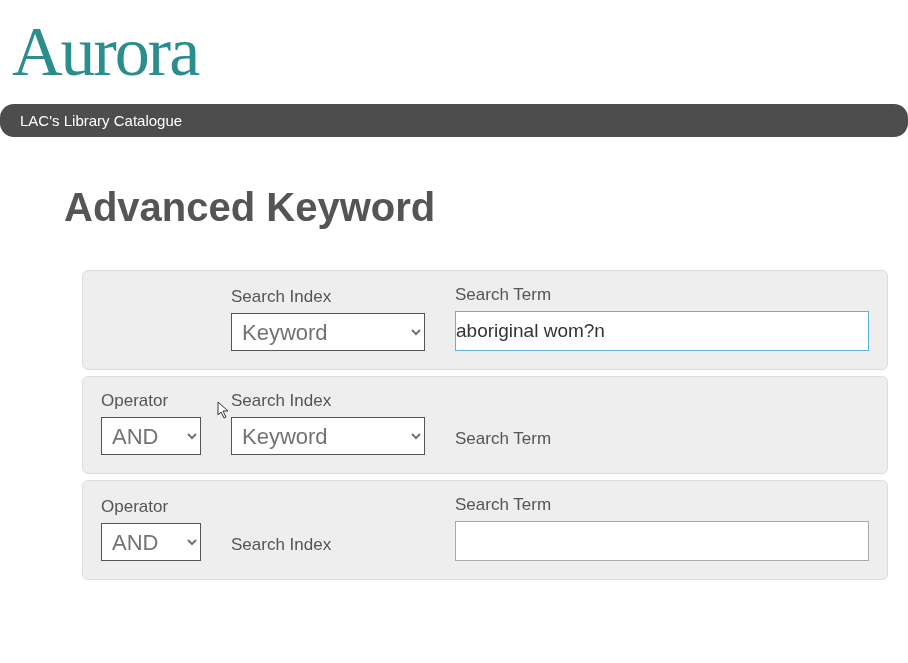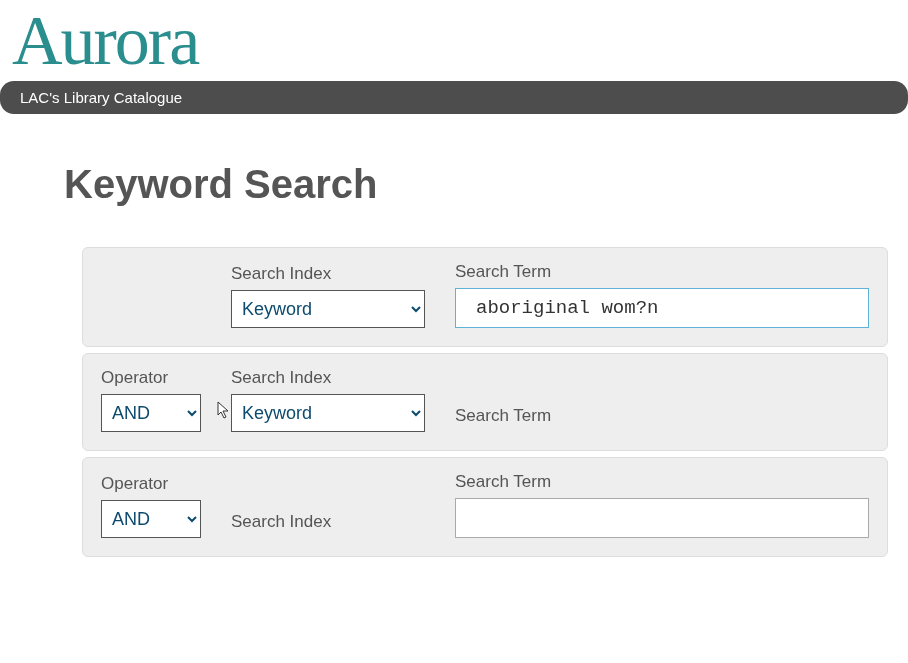--- a/index.html
+++ b/index.html
@@ -9,21 +9,21 @@
     }
     body {
       font-family: Arial, Helvetica, sans-serif;
       background: #fff;
       width: 908px;
       height: 663px;
       overflow: hidden;
     }
     .logo {
       padding: 0 0 0 12px;
-      height: 81px;
+      height: 104px;
       display: flex;
       align-items: center;
     }
     .logo-text {
       font-family: Georgia, 'Times New Roman', serif;
       font-size: 70px;
       font-weight: 400;
       color: #2b8e8e;
       letter-spacing: -2px;
       line-height: 1;
@@ -73,36 +73,35 @@
     .field-label {
       color: #555555;
       font-size: 17px;
       margin-bottom: 6px;
     }
     select {
       width: 100%;
       height: 38px;
       border: 1px solid #555555;
       background: #fff;
-      font-size: 18px;
+      font-size: 22px;
       padding: 4px 6px;
-      color: #0c4a6e;
+      color: #737373;
     }
     .term-input-wrap {
       position: relative;
       width: 100%;
     }
     input[type="text"] {
       width: 100%;
       height: 40px;
       border: 1px solid #aaaaaa;
-      padding: 6px 20px;
+      padding: 6px 0;
       font-size: 19px;
       color: #333;
-      font-family: Liberation Mono, monospace;
     }
     input[type="text"].focused {
       border: 1px solid #5fb3d9;
       outline: none;
     }
     .clear-btn {
       position: absolute;
       right: 6px;
       top: 50%;
       transform: translateY(-50%);
@@ -129,21 +128,21 @@
 <body>
 
 <div class="logo">
   <span class="logo-text">Aurora</span>
 </div>
 
 <div class="navbar">
   <span>LAC's Library Catalogue</span>
 </div>
 
-<h1 class="page-title">Keyword Search</h1>
+<h1 class="page-title">Advanced Keyword</h1>
 
 <div class="search-container">
 
   <div class="search-row">
     <div class="operator-spacer"></div>
     <div class="field-group index-group">
       <label class="field-label">Search Index</label>
       <select>
         <option>Keyword</option>
       </select>

